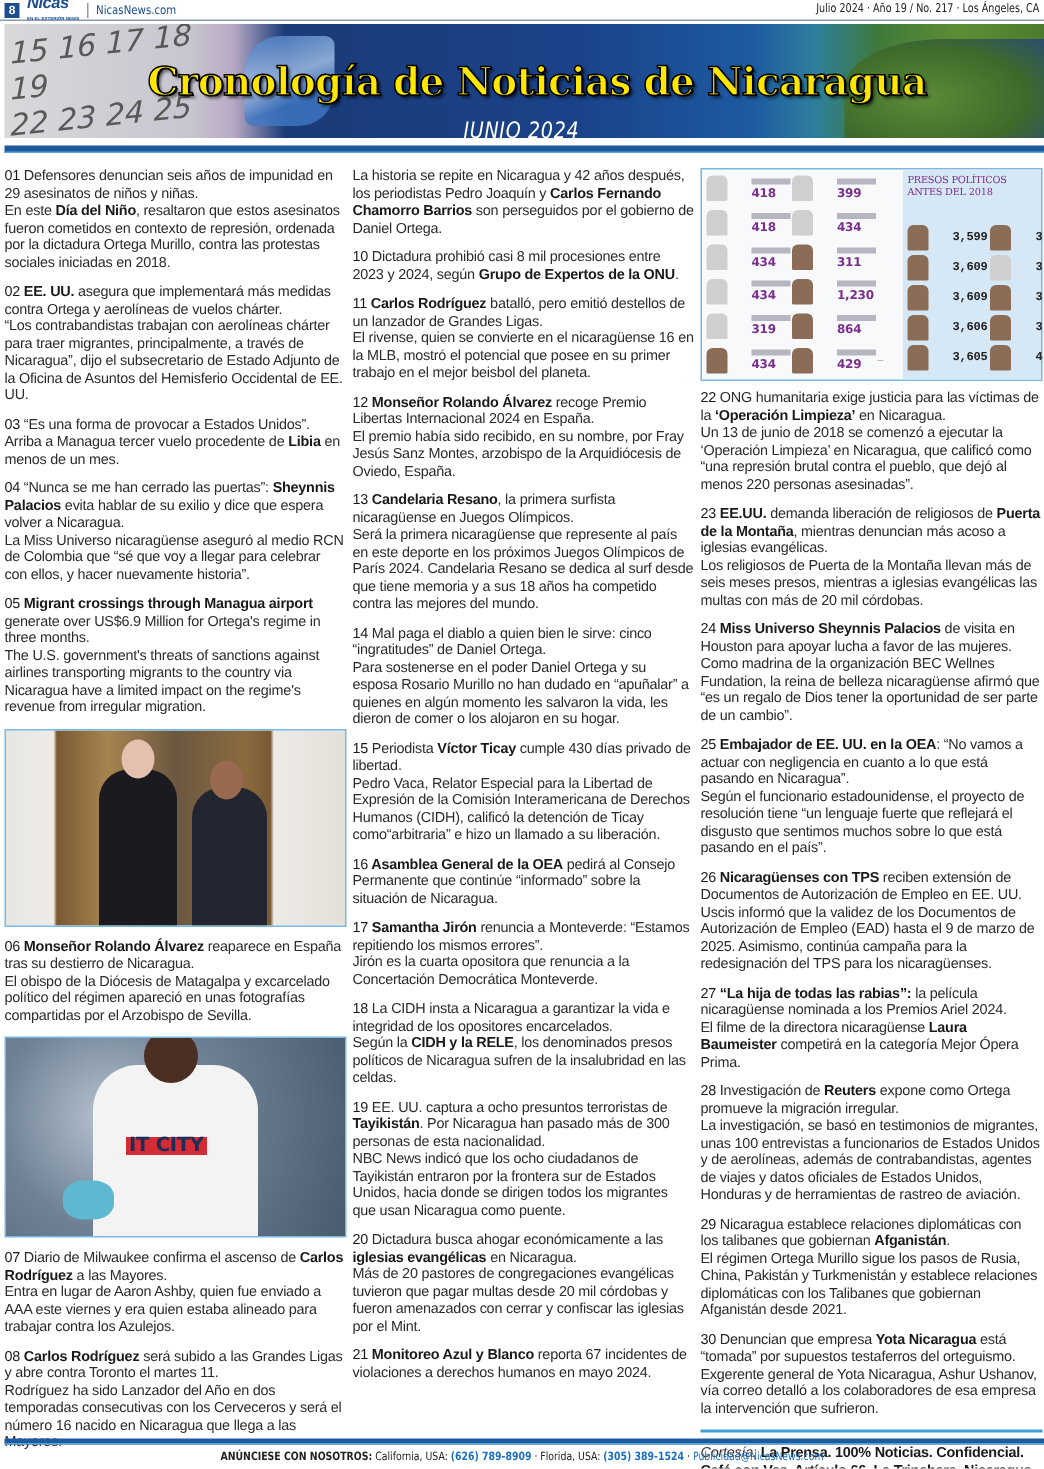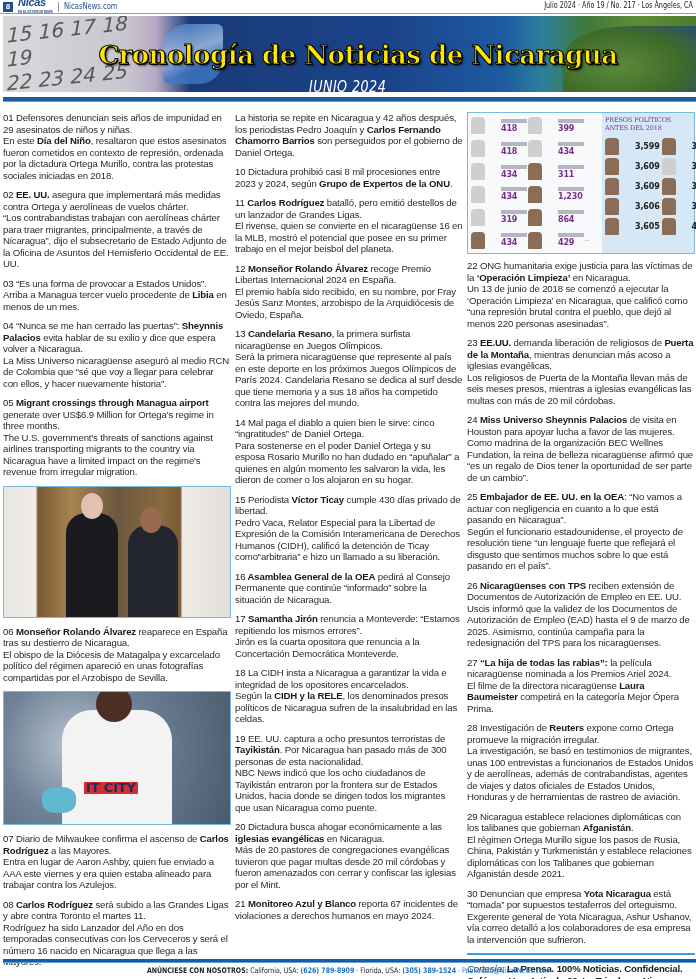--- a/index.html
+++ b/index.html
@@ -25,36 +25,36 @@
   .col3 { left: 467px; }
   .item { margin-bottom: 8px; }
   .item b { font-weight: bold; color: #1a1a1a; }
   .num { font-weight: normal; color: #1a1a1a; }
   .photo { border: 1px solid #79b8e0; margin-bottom: 8px; position: relative; overflow: hidden; }
   .photo1 { height: 132px; background: linear-gradient(90deg, #e8e6e2 0%, #efece8 14%, #7a5a34 15%, #a7844f 30%, #6b5840 50%, #8a6a3e 70%, #7a5a34 78%, #eeebe6 79%, #e3dfd9 100%); }
   .person { position: absolute; bottom: 0; background: #1b1b1f; border-radius: 20px 20px 0 0; }
   .head { position: absolute; border-radius: 50%; background: #d9a995; }
   .photo2 { height: 134px; background: radial-gradient(circle at 30% 40%, #b7c3cf, #6f8296 40%, #4a5a6d 100%); }
   .jersey { position: absolute; left: 58px; top: 18px; width: 110px; height: 116px; background: #f3f3f3; border-radius: 30px 30px 0 0; }
-  .jersey span { position: absolute; left: 22px; top: 48px; font-family: "DejaVu Sans", sans-serif; font-weight: bold; font-size: 13px; color: #1c2e57; background: #d42b35; padding: 0 2px; margin-top: 24px; }
+  .jersey span { position: absolute; left: 22px; top: 48px; font-family: "DejaVu Sans", sans-serif; font-weight: bold; font-size: 13px; color: #1c2e57; background: #d42b35; padding: 0 2px; }
   .pitcherhead { position: absolute; left: 92px; top: -6px; width: 36px; height: 36px; border-radius: 50%; background: #4a2f22; }
   .glove { position: absolute; left: 38px; top: 95px; width: 34px; height: 26px; border-radius: 40%; background: #5fb8cf; }
   .chart { height: 142px; border: 1px solid #79b8e0; margin-bottom: 6px; display: flex; background: #f7f9fb; }
   .chart-left { flex: 1; display: grid; grid-template-columns: 1fr 1fr 1fr; grid-template-rows: repeat(6, 1fr); padding: 2px 3px; gap: 1px; }
   .cell { display: flex; align-items: center; gap: 16px; }
   .face { width: 14px; height: 17px; background: #cfcfcf; border-radius: 4px 4px 1px 1px; flex: none; }
   .face.real { background: #8a6c57; }
   .cell .meta { display: flex; flex-direction: column; }
   .cell .nm { height: 4px; width: 26px; background: #b6b6c0; margin-bottom: 1px; }
   .cell .days { font-family: "DejaVu Sans", sans-serif; font-weight: bold; font-size: 8px; color: #7a2f8e; line-height: 9px; }
   .empty-label { font-size: 4px; color: #666; }
   .chart-right { width: 92px; background: #d6e8f6; padding: 4px 3px; }
-  .chart-right .hdr { font-family: "DejaVu Serif", serif; font-size: 6.5px; color: #7a2f8e; line-height: 7.5px; margin-bottom: 5px; }
+  .chart-right .hdr { font-family: "DejaVu Serif", serif; font-size: 6.5px; color: #7a2f8e; line-height: 7.5px; margin-bottom: 17px; }
   .rgrid { display: grid; grid-template-columns: 1fr 1fr; grid-template-rows: repeat(5, 19px); gap: 1px 2px; }
-  .rgrid .days { color: #222; font-size: 8px; }
+  .rgrid .days { color: #222; font-size: 8px; font-family: Liberation Mono, monospace; }
   .divider { height: 2px; background: #3aa0dc; margin: 4px 0 8px 0; }
   .credits { font-size: 9.6px; line-height: 11.5px; color: #1a1a1a; }
   .credits i { font-weight: normal; color: #333; }
   .credits .b { font-weight: bold; }
   .footbar { position: absolute; left: 3px; top: 959px; width: 693px; height: 4px; background: #1c5b9e; border-bottom: 1px solid #5aa3d8; }
   .footer { position: absolute; left: 0; top: 966px; width: 696px; text-align: center; font-family: "DejaVu Sans", sans-serif; font-size: 7.6px; color: #222; transform: scaleX(0.82); }
   .footer .lbl { font-weight: bold; }
   .footer .ph { color: #1c6fc2; font-weight: bold; }
   .footer .mail { color: #1c6fc2; }
 </style>

